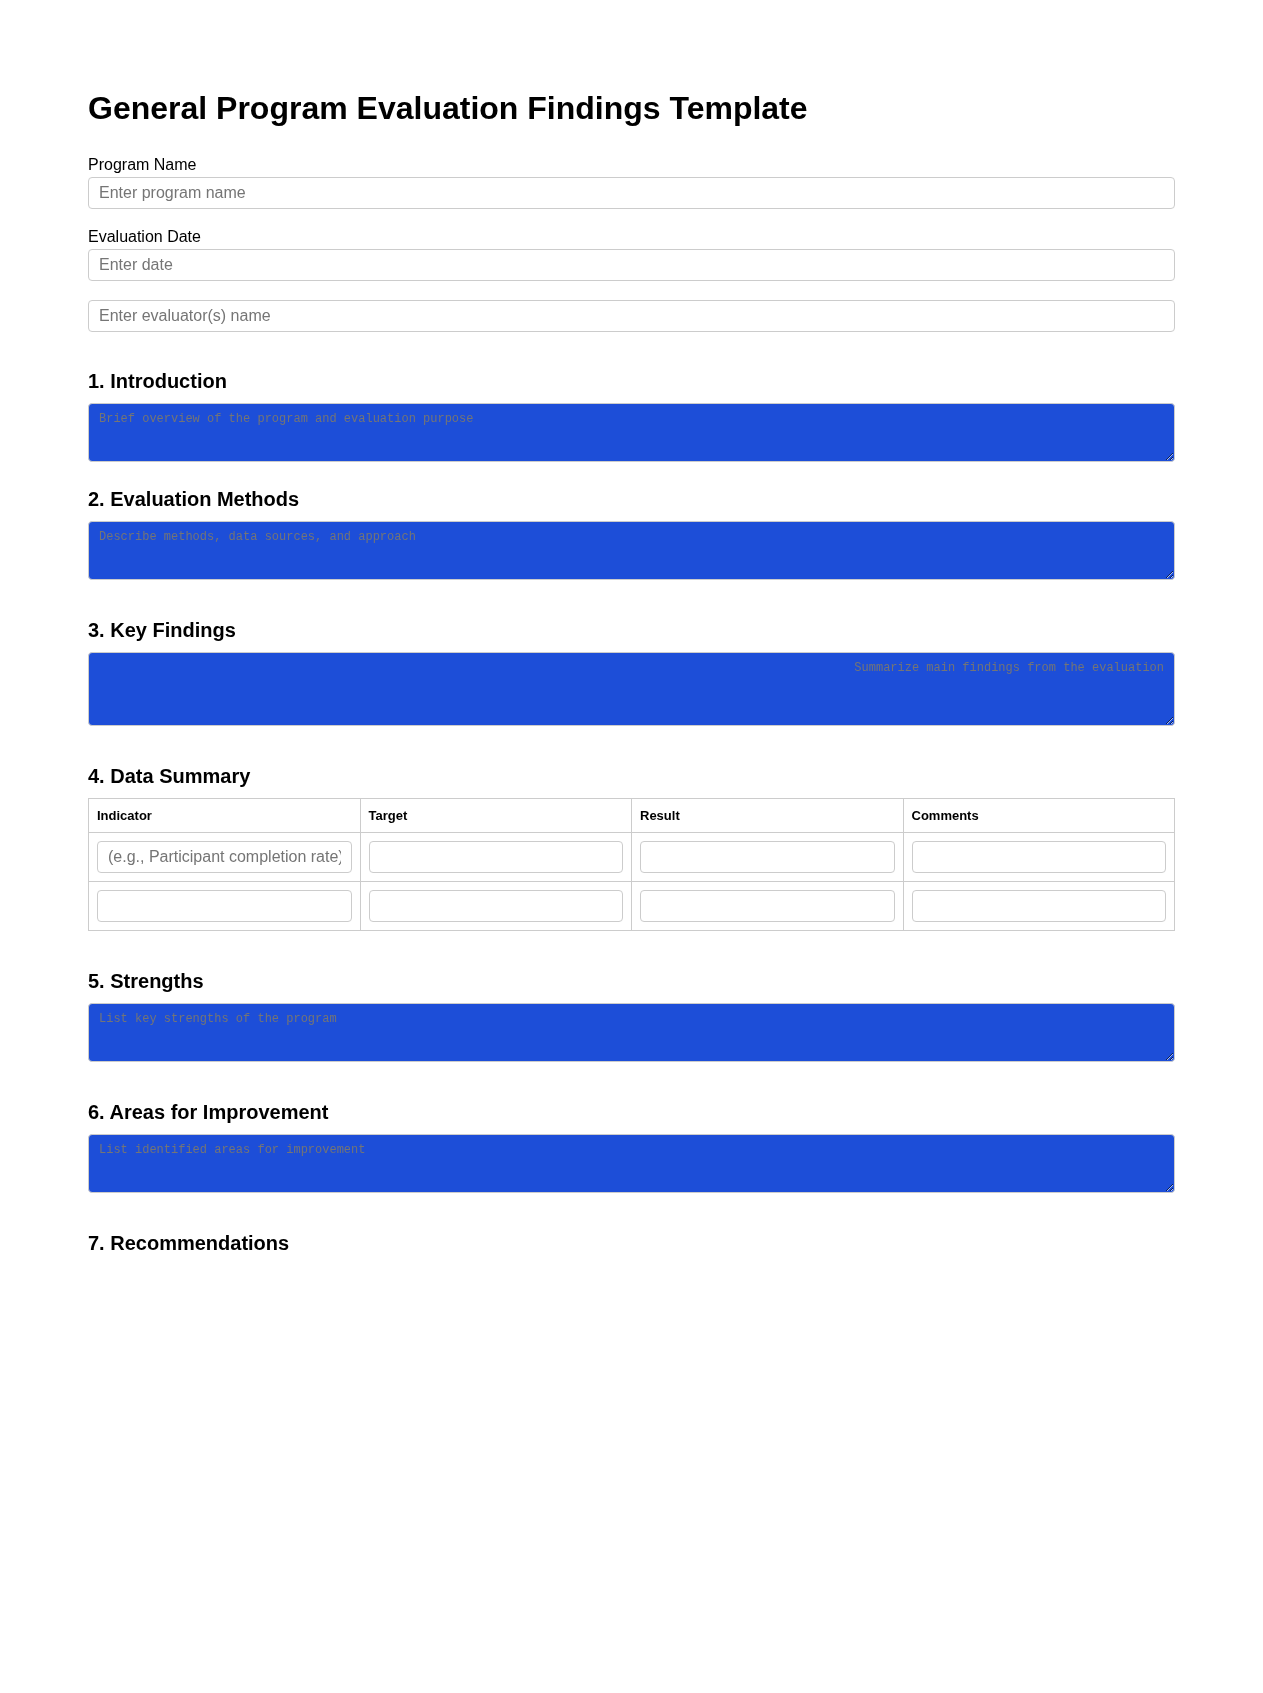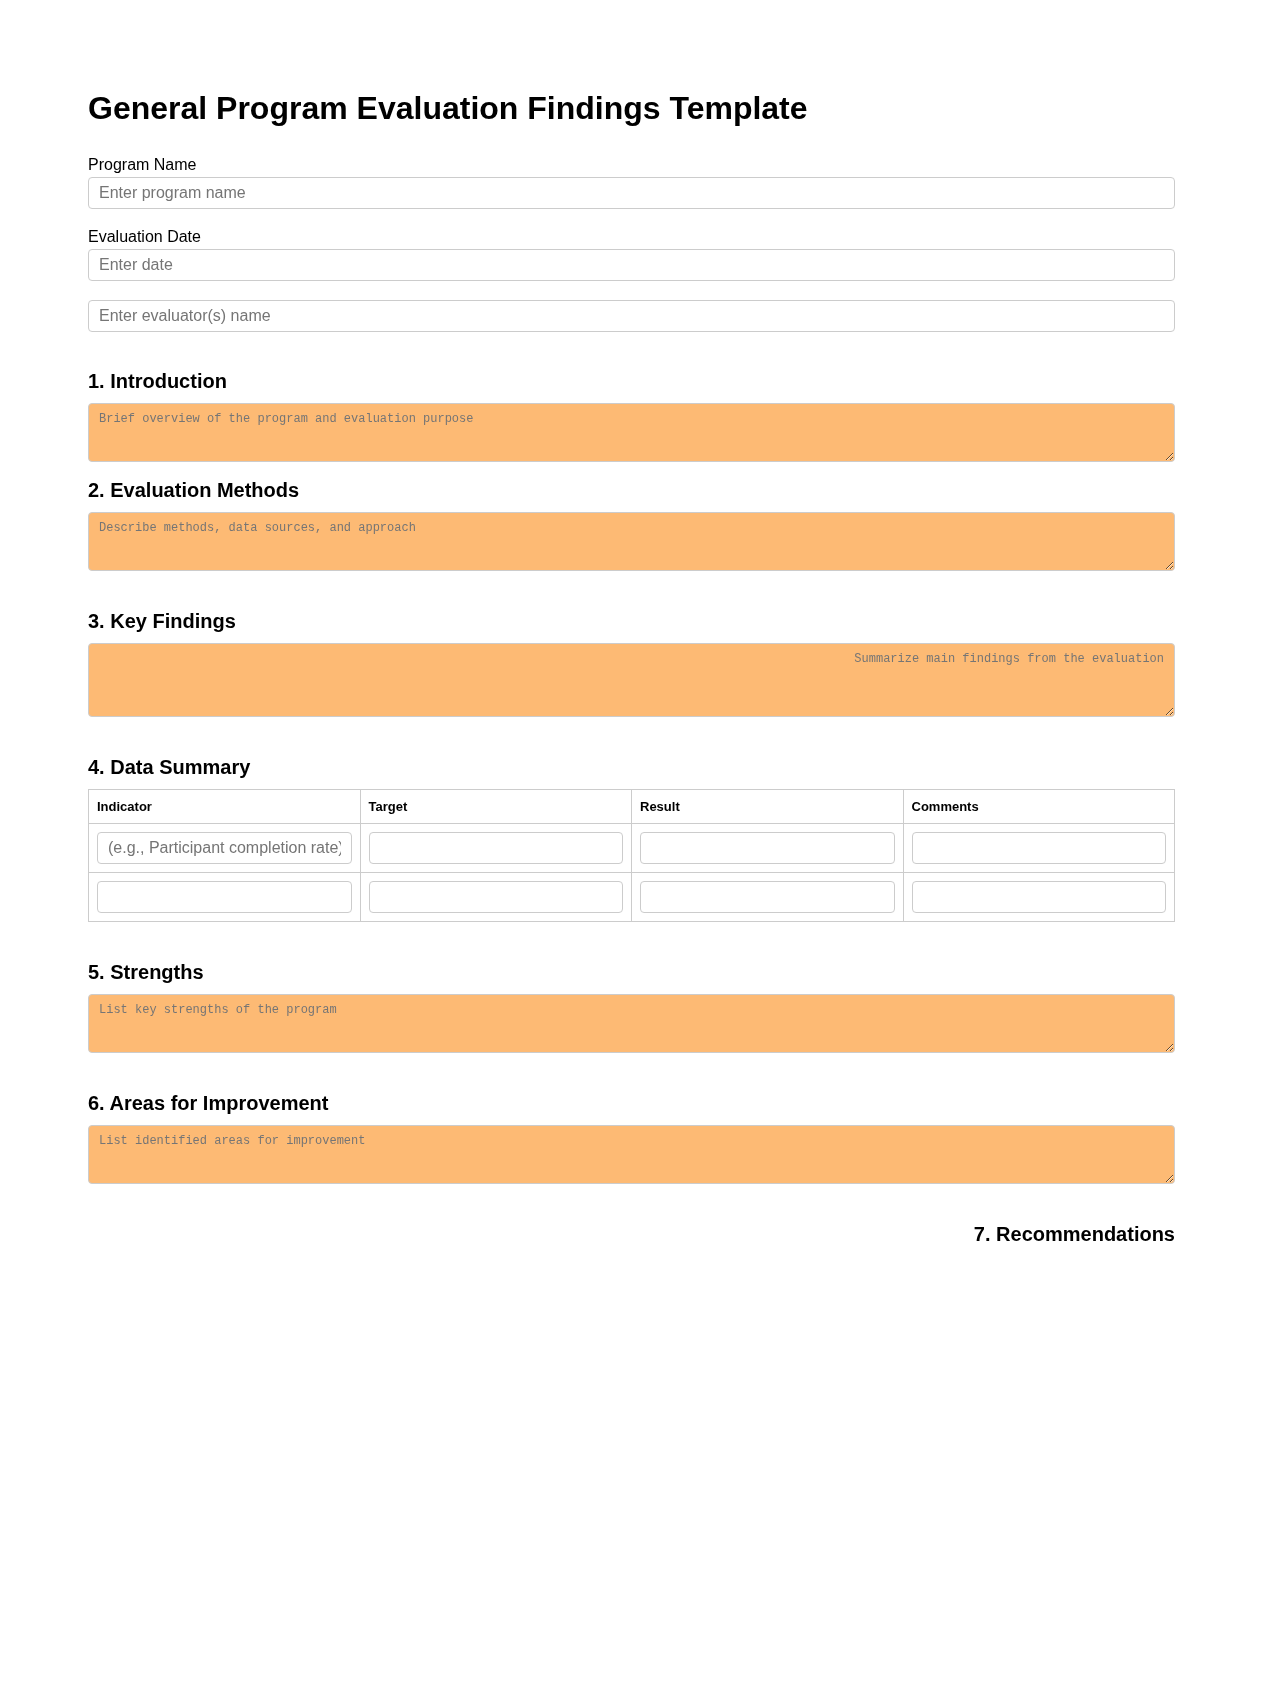--- a/index.html
+++ b/index.html
@@ -23,21 +23,21 @@
     color: #737373; background: #fff; outline: none;
   }
   .field-input::placeholder { color: #757575; }
   h2 {
     font-size: 20px; font-weight: bold; margin: 0; line-height: 24px; height: 24px;
   }
   textarea.section-text {
     box-sizing: border-box; display: block; width: 1087px; height: 59px;
     border: 1px solid #cccccc; border-radius: 4px; padding: 8px 10px;
     font-family: "Liberation Mono", monospace; font-size: 12px; line-height: 14px;
-    resize: vertical; background: #fdba74; outline: none;
+    resize: vertical; background: #1d4ed8; outline: none;
   }
   textarea.section-text::placeholder { color: #757575; }
   table.data-table {
     border-collapse: collapse; width: 1087px; table-layout: fixed;
   }
   table.data-table th, table.data-table td {
     border: 1px solid #cccccc; text-align: left;
   }
   table.data-table th {
     font-size: 13px; font-weight: bold; height: 34px; padding: 0 8px; box-sizing: border-box;
@@ -67,21 +67,21 @@
     <input class="field-input" type="text" placeholder="Enter date" style="">
   </div>
 
   <div class="field" style="margin-top:19px;">
     <input class="field-input" type="text" placeholder="Enter evaluator(s) name" style="">
   </div>
 
   <h2 style="margin-top:37px;">1. Introduction</h2>
   <textarea class="section-text" style="margin-top: 10px;" placeholder="Brief overview of the program and evaluation purpose"></textarea>
 
-  <h2 style="margin-top:16px;">2. Evaluation Methods</h2>
+  <h2 style="margin-top:25px;">2. Evaluation Methods</h2>
   <textarea class="section-text" style="margin-top: 10px;" placeholder="Describe methods, data sources, and approach"></textarea>
 
   <h2 style="margin-top:38px;">3. Key Findings</h2>
   <textarea class="section-text" style="margin-top: 10px; height: 74px; text-align: right;" placeholder="Summarize main findings from the evaluation"></textarea>
 
   <h2 style="margin-top:38px;">4. Data Summary</h2>
   <table class="data-table" style="margin-top:10px;">
     <thead>
       <tr>
         <th>Indicator</th>
@@ -121,14 +121,14 @@
       </tr>
     </tbody>
   </table>
 
   <h2 style="margin-top:38px;">5. Strengths</h2>
   <textarea class="section-text" style="margin-top: 10px;" placeholder="List key strengths of the program"></textarea>
 
   <h2 style="margin-top:38px;">6. Areas for Improvement</h2>
   <textarea class="section-text" style="margin-top: 10px;" placeholder="List identified areas for improvement"></textarea>
 
-  <h2 style="margin-top:38px;text-align:right;">7. Recommendations</h2>
+  <h2 style="margin-top:38px;">7. Recommendations</h2>
 </div>
 
 </body></html>

